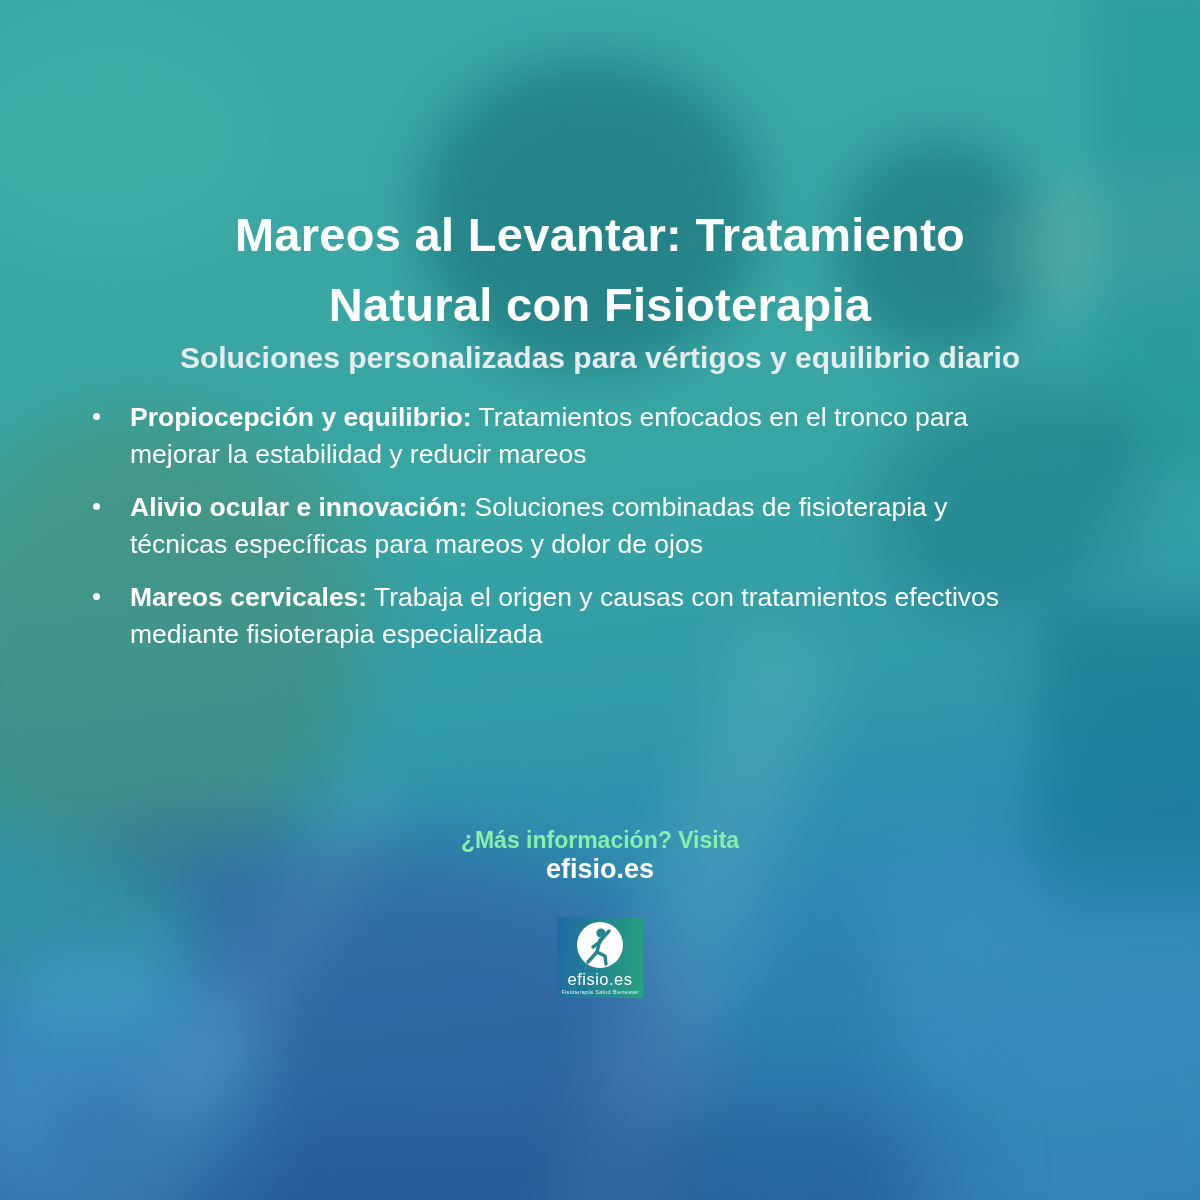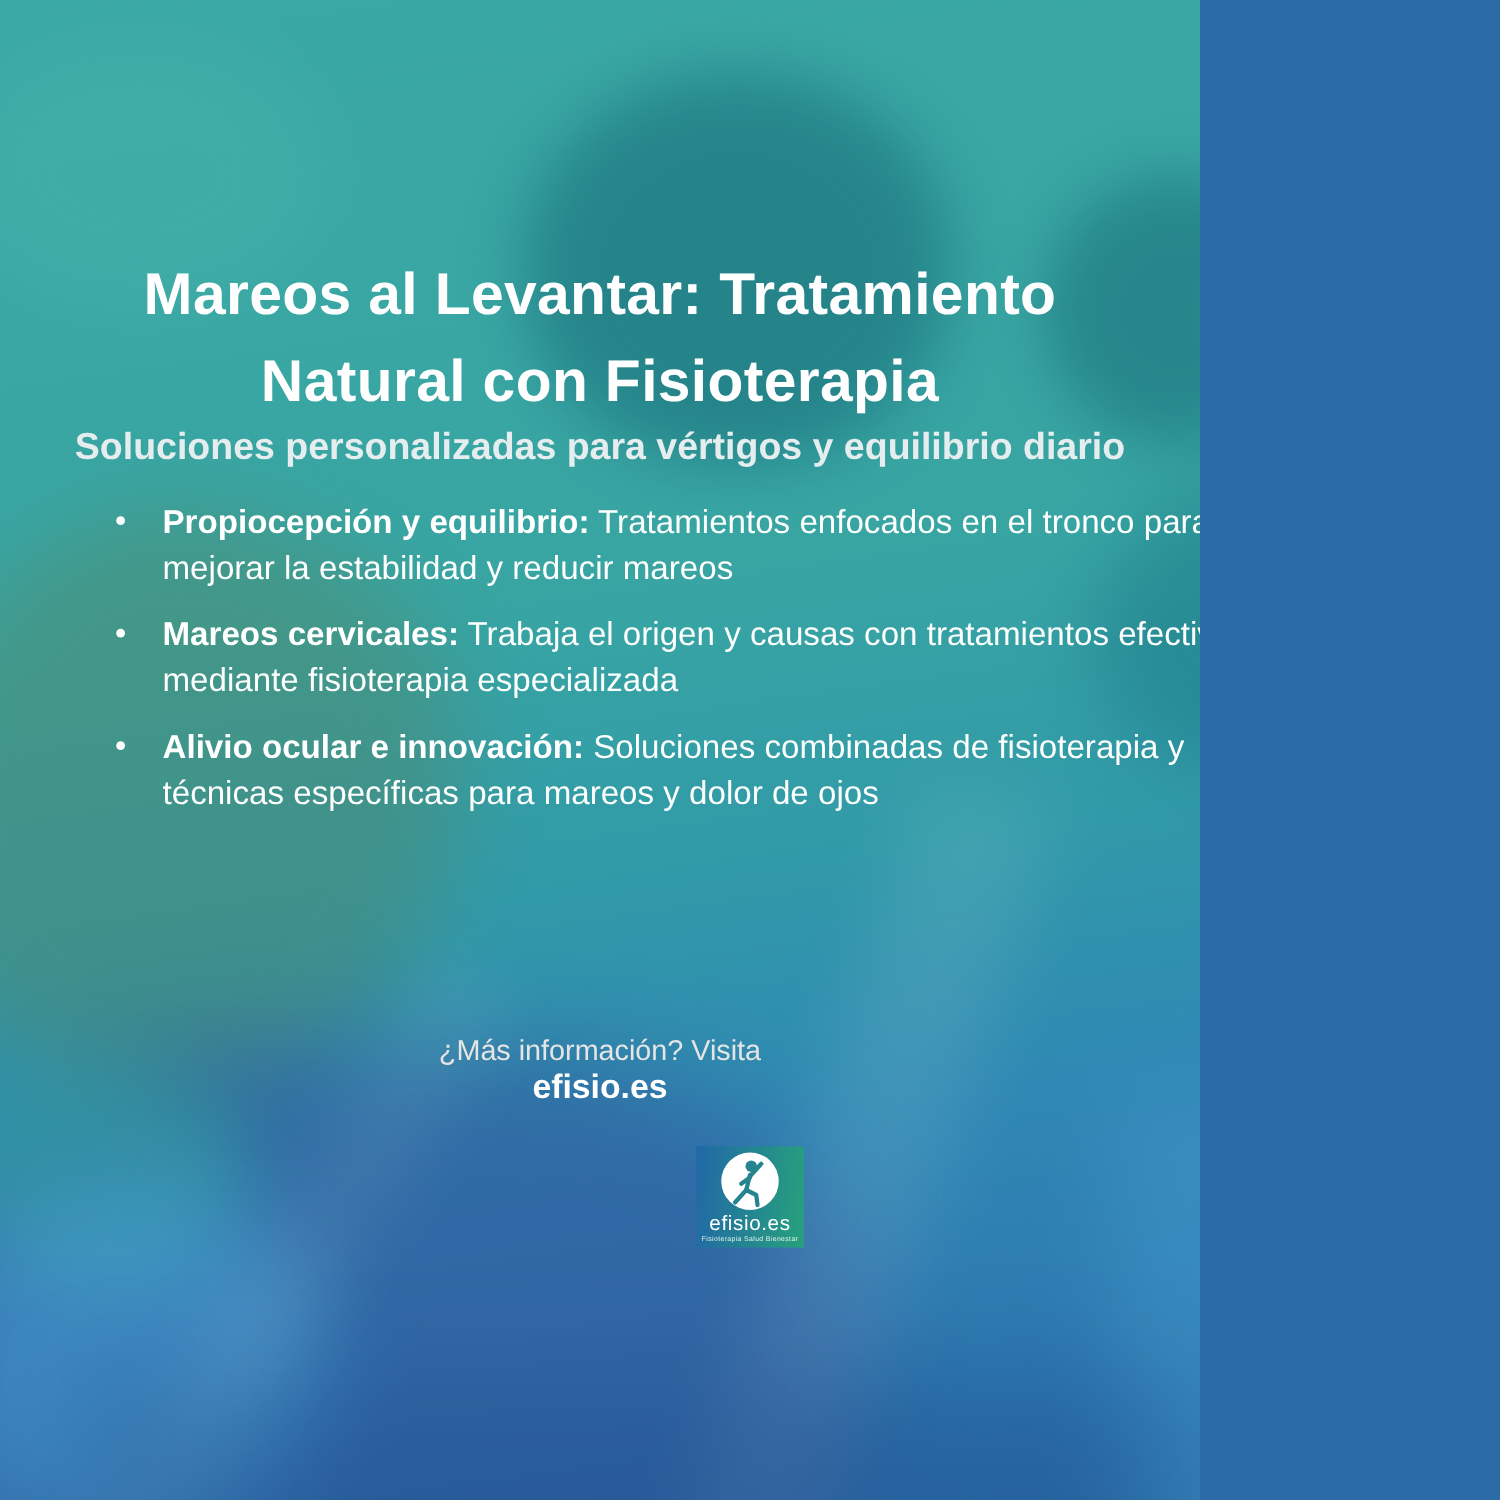--- a/index.html
+++ b/index.html
@@ -1,16 +1,16 @@
 <!DOCTYPE html>
 <html><head>
 <meta charset="utf-8">
 <style>
   html,body{margin:0;padding:0;overflow:hidden;background:#2b6ba7;}
-  .canvas{position:relative;width:960px;height:1200px;overflow:hidden;
+  .canvas{position:relative;width:1200px;height:1200px;overflow:hidden;
           font-family:"Liberation Sans","DejaVu Sans",sans-serif;}
   
   .bg{position:absolute;inset:0;
       background:linear-gradient(172deg,#3aa8a4 0%,#38a5a3 40%,#319aa8 58%,
                  #2f88b4 74%,#2e7cb1 86%,#2b6ba7 100%);}
   .ph{position:absolute;}
   .s-topleft{left:-40px;top:30px;width:300px;height:220px;background:#4db7ad;opacity:.35;filter:blur(30px);border-radius:50%;}
   .s-head{left:420px;top:60px;width:340px;height:310px;background:#10606f;opacity:.48;filter:blur(26px);border-radius:48%;}
   .s-fist{left:835px;top:140px;width:210px;height:215px;background:#0e5c6b;opacity:.42;filter:blur(24px);border-radius:50%;}
   .s-forearm{left:990px;top:175px;width:280px;height:120px;background:#88b8b0;opacity:.28;filter:blur(26px);border-radius:40%;transform:rotate(-10deg);}
@@ -31,21 +31,21 @@
          font-weight:bold;font-size:47px;line-height:70px;margin:0;letter-spacing:.3px;}
   .title span{display:block;}
   .subtitle{position:absolute;top:338px;left:0;width:100%;text-align:center;
             font-size:30px;line-height:40px;color:#e6edef;font-weight:700;}
   .bullets{position:absolute;top:399px;left:92px;width:920px;margin:0;padding:0;list-style:none;}
   .bullets li{position:relative;padding-left:38px;margin:0 0 15px 0;
               font-size:26.5px;line-height:37.4px;color:#fdfefe;}
   .dot{position:absolute;left:1px;top:14px;width:7px;height:7px;border-radius:50%;background:#fff;}
   .lead{font-weight:bold;color:#ffffff;}
   .cta{position:absolute;top:825px;left:0;width:100%;text-align:center;
-       font-size:23px;line-height:30px;color:#e5e5e5;}
+       font-size:23px;line-height:30px;color:#86efac;font-weight:bold;}
   .site{position:absolute;top:852px;left:0;width:100%;text-align:center;
         font-size:27px;line-height:34px;font-weight:bold;color:#ffffff;}
   
   .logo{position:absolute;left:557px;top:917px;width:86px;height:81px;
         background:linear-gradient(96deg,#2168a7 0%,#27a17c 100%);
         display:flex;flex-direction:column;align-items:center;border-radius:1px;}
   .logo-circle{margin-top:5px;width:46px;height:46px;border-radius:50%;background:#ffffff;
                display:flex;align-items:center;justify-content:center;overflow:hidden;}
   .logo-name{font-size:16.5px;line-height:18px;color:#ffffff;margin-top:2px;letter-spacing:.5px;}
   .logo-tagline{font-size:5.5px;line-height:7px;color:#e8f5f0;letter-spacing:.3px;white-space:nowrap;margin-top:1px;}
@@ -83,27 +83,27 @@
     <div class="subtitle">Soluciones personalizadas para vértigos y equilibrio diario</div>
 
     <ul class="bullets">
       <li>
         <span class="dot"></span>
         <span class="lead">Propiocepción y equilibrio:</span>
         <span class="rest">Tratamientos enfocados en el tronco para mejorar la estabilidad y reducir mareos</span>
       </li>
       <li>
         <span class="dot"></span>
-        <span class="lead">Mareos cervicales:</span>
-        <span class="rest">Trabaja el origen y causas con tratamientos efectivos mediante fisioterapia especializada</span>
+        <span class="lead">Alivio ocular e innovación:</span>
+        <span class="rest">Soluciones combinadas de fisioterapia y técnicas específicas para mareos y dolor de ojos</span>
       </li>
       <li>
         <span class="dot"></span>
-        <span class="lead">Alivio ocular e innovación:</span>
-        <span class="rest">Soluciones combinadas de fisioterapia y técnicas específicas para mareos y dolor de ojos</span>
+        <span class="lead">Mareos cervicales:</span>
+        <span class="rest">Trabaja el origen y causas con tratamientos efectivos mediante fisioterapia especializada</span>
       </li>
     </ul>
 
     <div class="cta">¿Más información? Visita</div>
     <div class="site">efisio.es</div>
 
     <div class="logo">
       <div class="logo-circle">
         <svg width="46" height="46" viewBox="0 0 46 46">
           <g fill="none" stroke="#24848f" stroke-width="3.4" stroke-linecap="round" stroke-linejoin="round">

